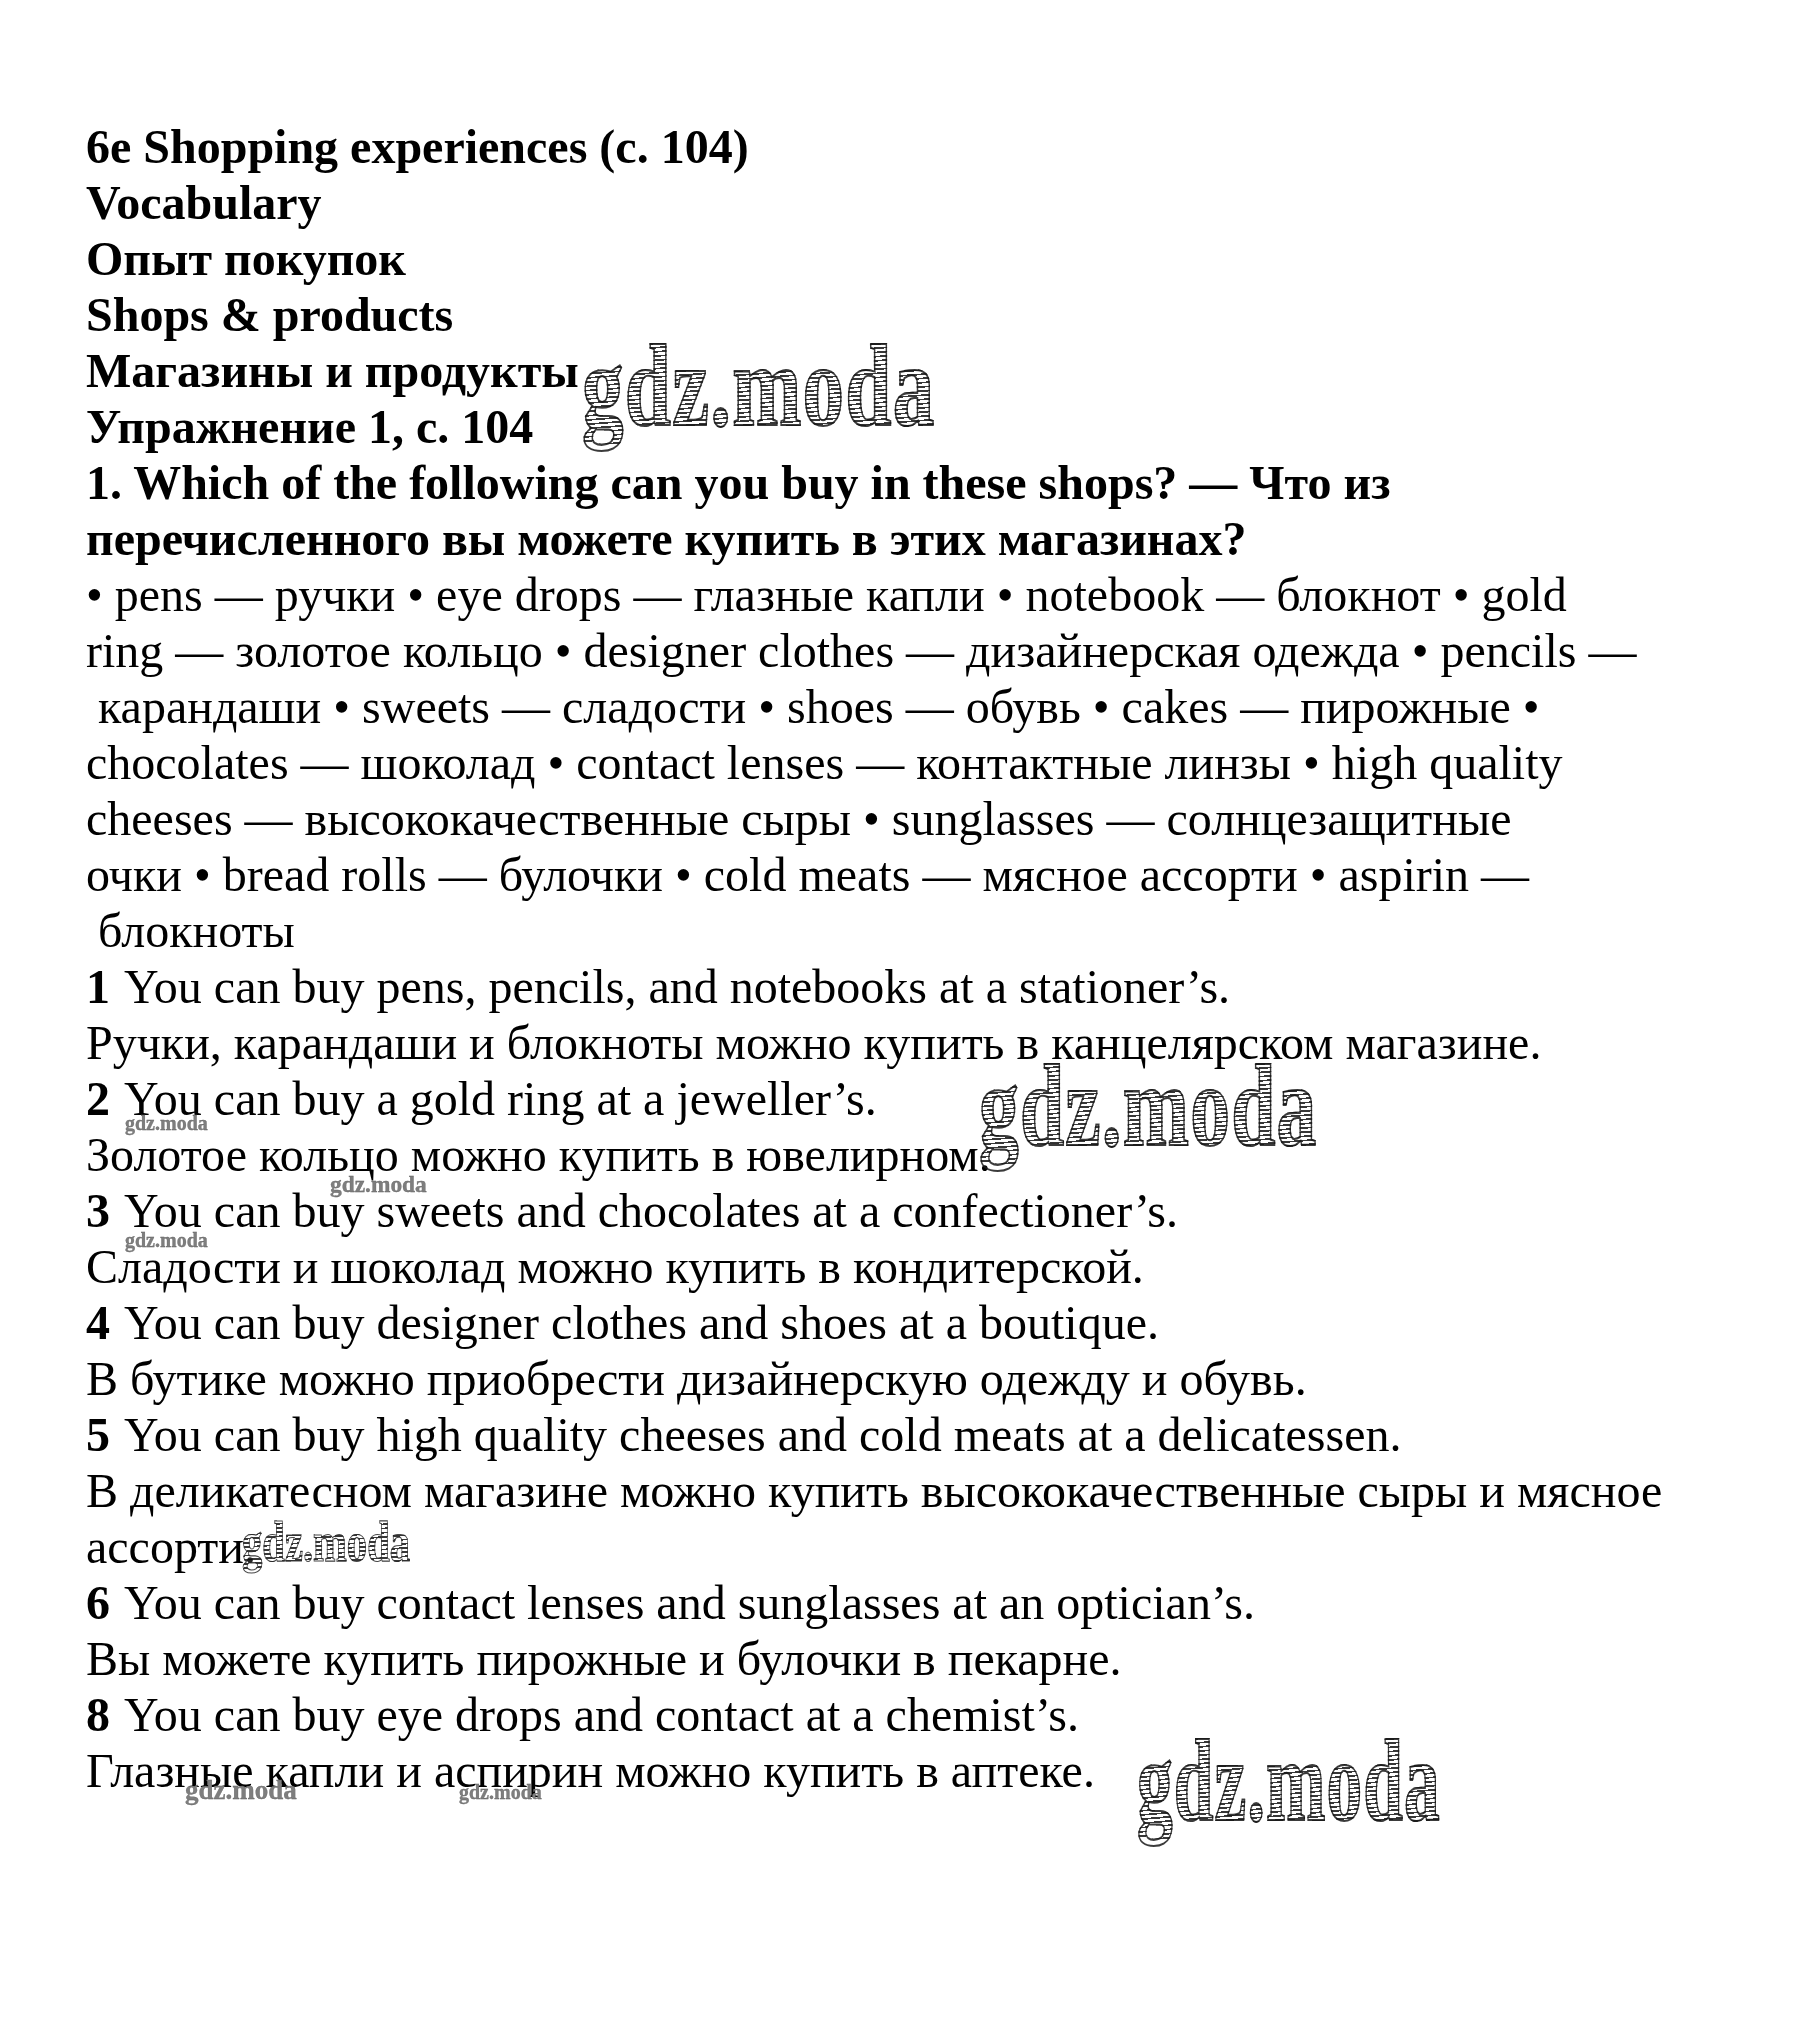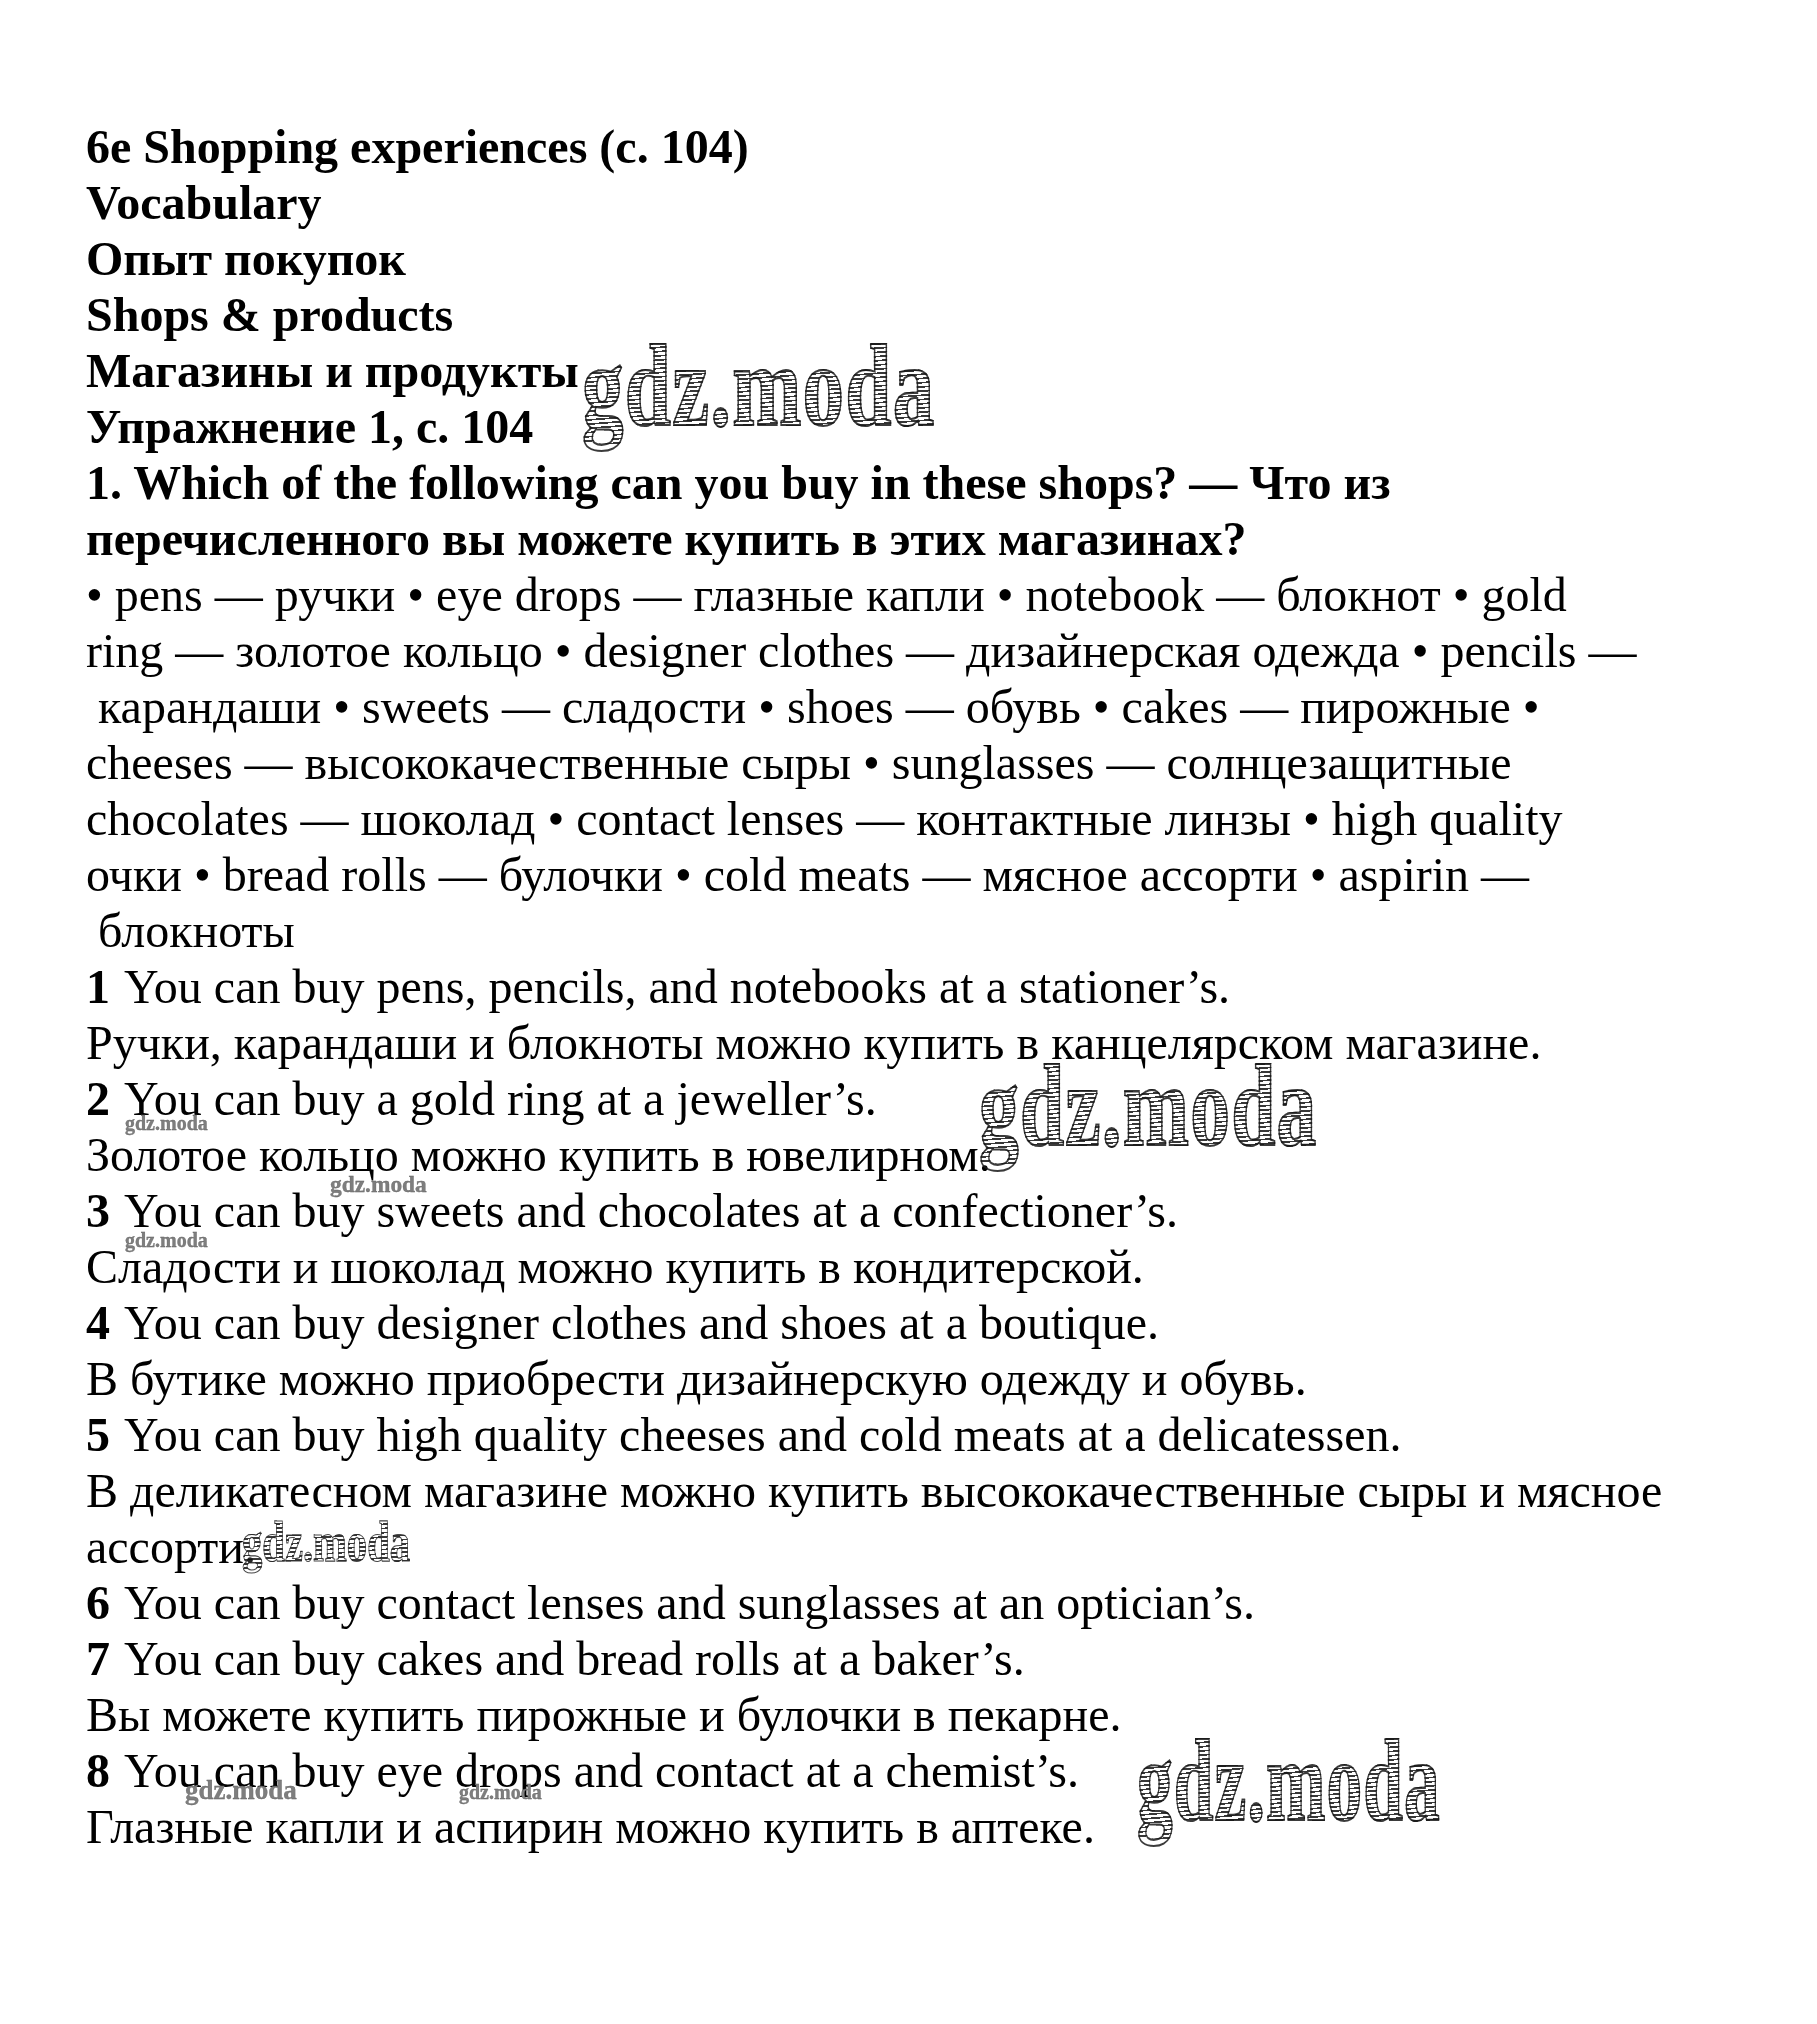--- a/index.html
+++ b/index.html
@@ -78,22 +78,22 @@
   <div class="ln bold">Shops &amp; products</div>
   <div class="ln bold">Магазины и продукты</div>
   <div class="ln bold">Упражнение 1, с. 104</div>
 
   <div class="ln bold">1. Which of the following can you buy in these shops? — Что из</div>
   <div class="ln bold">перечисленного вы можете купить в этих магазинах?</div>
 
   <div class="ln">• pens — ручки • eye drops — глазные капли • notebook — блокнот • gold</div>
   <div class="ln">ring — золотое кольцо • designer clothes — дизайнерская одежда • pencils —</div>
   <div class="ln"> карандаши • sweets — сладости • shoes — обувь • cakes — пирожные •</div>
+  <div class="ln">chocolates — шоколад • contact lenses — контактные линзы • high quality</div>
   <div class="ln">cheeses — высококачественные сыры • sunglasses — солнцезащитные</div>
-  <div class="ln">chocolates — шоколад • contact lenses — контактные линзы • high quality</div>
   <div class="ln">очки • bread rolls — булочки • cold meats — мясное ассорти • aspirin —</div>
   <div class="ln"> блокноты</div>
 
   <div class="ln"><span class="num">1</span><span>You can buy pens, pencils, and notebooks at a stationer’s.</span></div>
   <div class="ln">Ручки, карандаши и блокноты можно купить в канцелярском магазине.</div>
 
   <div class="ln"><span class="num">2</span><span>You can buy a gold ring at a jeweller’s.</span></div>
   <div class="ln">Золотое кольцо можно купить в ювелирном.</div>
 
   <div class="ln"><span class="num">3</span><span>You can buy sweets and chocolates at a confectioner’s.</span></div>
@@ -101,21 +101,20 @@
 
   <div class="ln"><span class="num">4</span><span>You can buy designer clothes and shoes at a boutique.</span></div>
   <div class="ln">В бутике можно приобрести дизайнерскую одежду и обувь.</div>
 
   <div class="ln"><span class="num">5</span><span>You can buy high quality cheeses and cold meats at a delicatessen.</span></div>
   <div class="ln">В деликатесном магазине можно купить высококачественные сыры и мясное</div>
   <div class="ln">ассорти.</div>
 
   <div class="ln"><span class="num">6</span><span>You can buy contact lenses and sunglasses at an optician’s.</span></div>
 
-  <div class="ln"><span class="num">7</span><span>You can buy cakes and bread rolls at a baker’s.</span></div>
   <div class="ln">Вы можете купить пирожные и булочки в пекарне.</div>
 
   <div class="ln"><span class="num">8</span><span>You can buy eye drops and contact at a chemist’s.</span></div>
   <div class="ln">Глазные капли и аспирин можно купить в аптеке.</div>
 
   <span class="wm wm-large wm-l1">gdz.moda</span>
   <span class="wm wm-large wm-l2">gdz.moda</span>
   <span class="wm wm-large wm-l3">gdz.moda</span>
   <span class="wm wm-med">gdz.moda</span>
   <span class="wm wm-sm wm-s1">gdz.moda</span>

